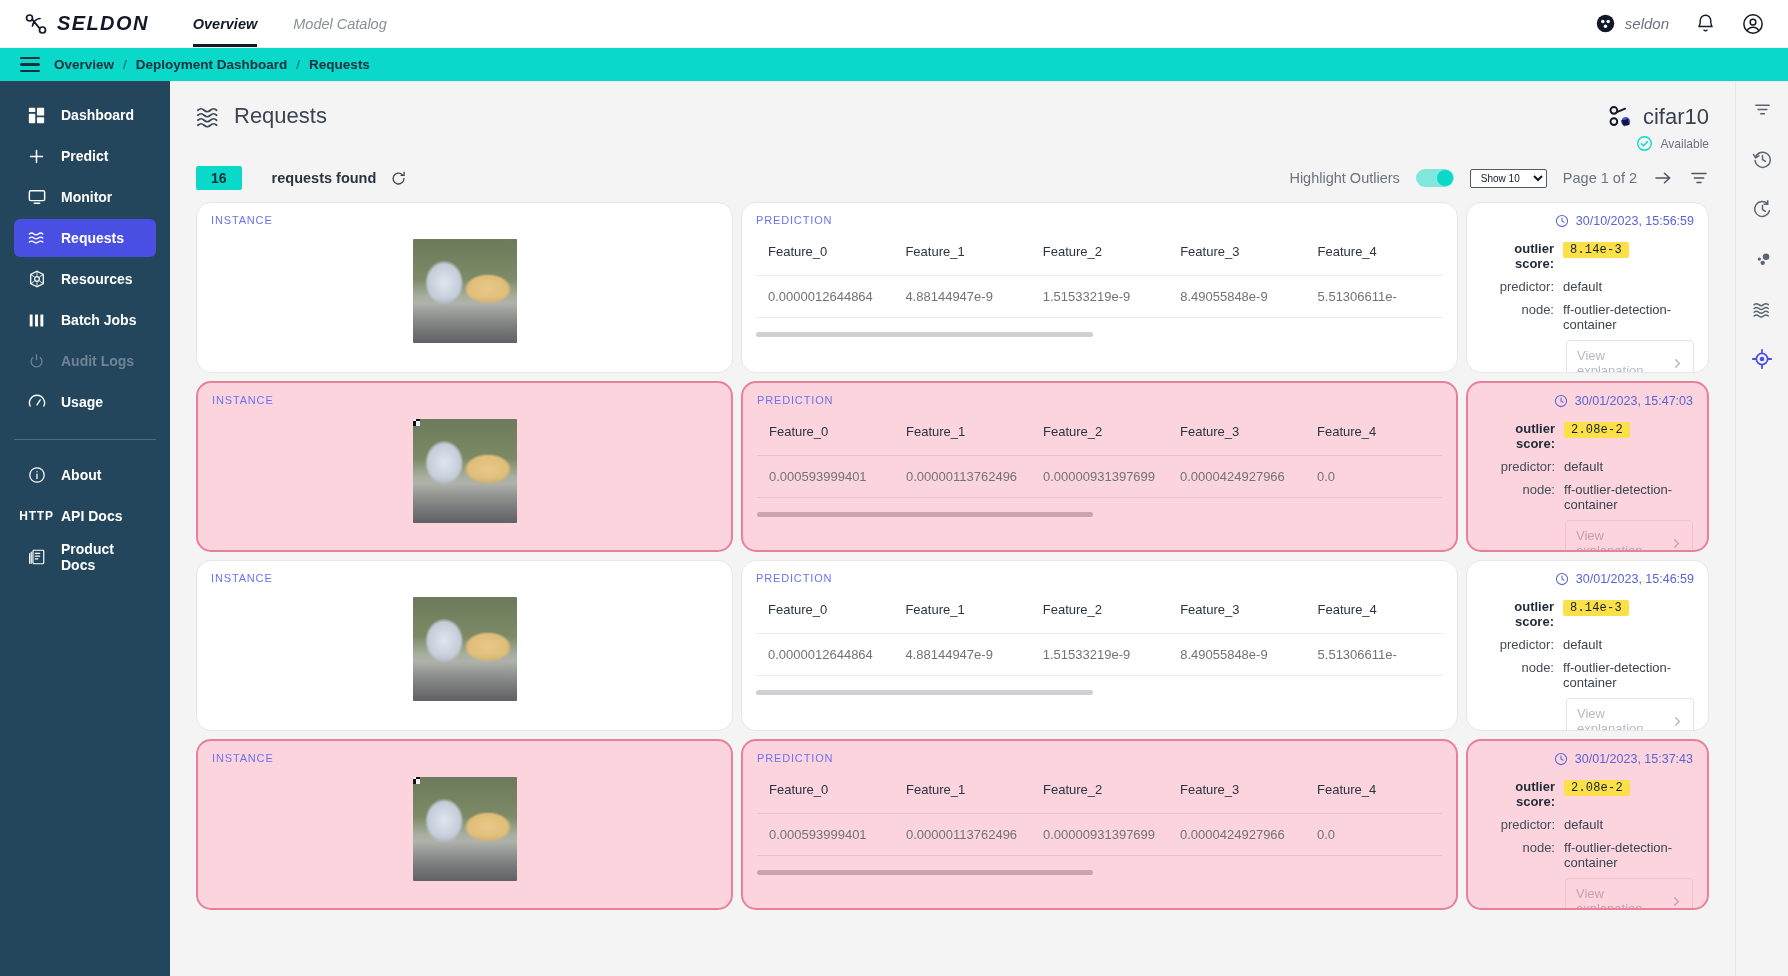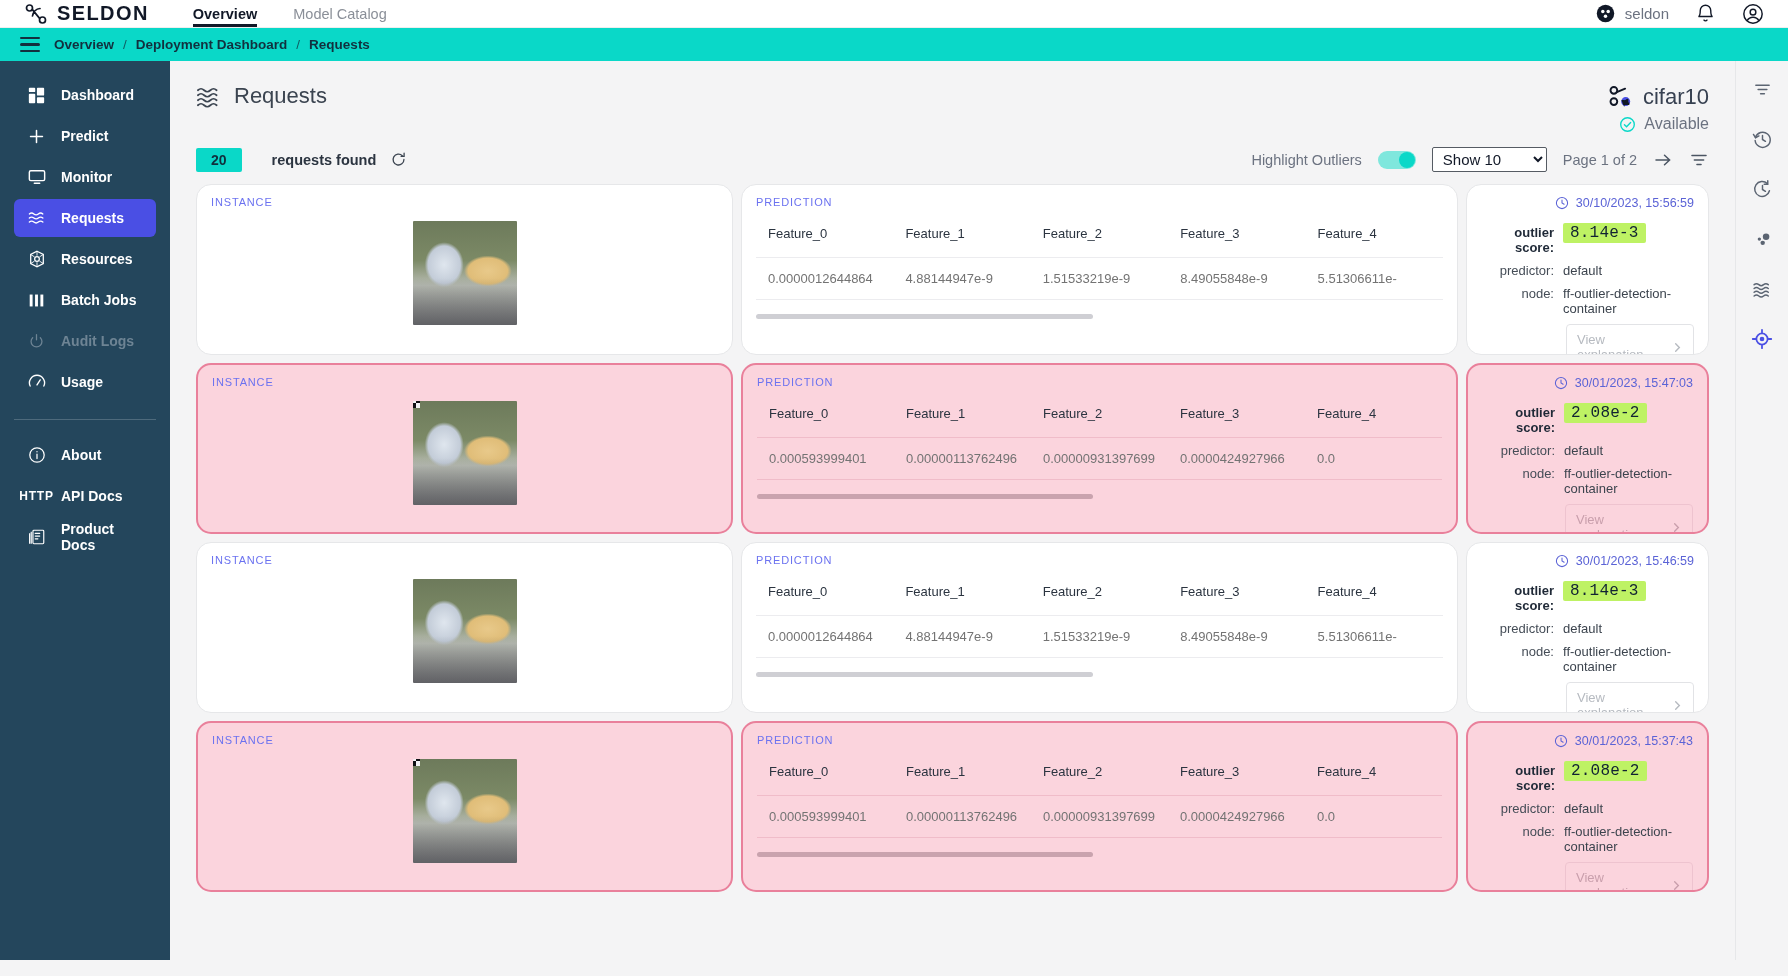--- a/index.html
+++ b/index.html
@@ -5,24 +5,25 @@
   * { box-sizing: border-box; margin: 0; padding: 0; }
   html, body {
     width: 1788px; height: 976px;
     font-family: "Liberation Sans", sans-serif;
     background: #f4f4f5;
     overflow: hidden;
   }
 
   
   .topbar {
-    height: 28px; background: #ffffff;
+    height: 48px; background: #ffffff;
     display: flex; align-items: center;
     padding: 0 24px;
     border-bottom: 1px solid #eeeeee;
+    font-style: italic;
   }
   .brand { display: flex; align-items: center; gap: 9px; margin-right: 44px; }
   .brand-mark { width: 24px; height: 24px; }
   .brand-name {
     font-size: 20px; font-weight: 700; letter-spacing: 1.4px;
     color: #111827;
   }
   .topnav { display: flex; align-items: center; gap: 36px; height: 100%; }
   .topnav-item {
     font-size: 14.5px; color: #8a8f98; height: 100%;
@@ -69,42 +70,42 @@
   
   .main { flex: 1; display: flex; flex-direction: column; min-width: 0; position: relative; }
   .main-scroll { flex: 1; overflow: hidden; padding: 0 0 0 0; }
 
   .page-head { display: flex; align-items: flex-start; padding: 22px 26px 0 26px; }
   .page-title { display: flex; align-items: center; gap: 13px; font-size: 22px; color: #3b4450; }
   .dep { margin-left: auto; text-align: right; }
   .dep-row { display: flex; align-items: center; justify-content: flex-end; gap: 10px; }
   .dep-name { font-size: 22px; color: #374151; }
   .dep-status { display: flex; align-items: center; justify-content: flex-end; gap: 8px; margin-top: 5px; }
-  .dep-status-text { font-size: 16px; color: #6b7280; }
+  .dep-status-text { font-size: 12px; color: #6b7280; }
 
   .toolbar { display: flex; align-items: center; padding: 14px 26px 0 26px; }
   .count-badge {
     background: #0ad8c8; color: #10303d; font-weight: 700; font-size: 14px;
     padding: 4px 15px; border-radius: 2px;
   }
   .count-label { font-size: 14.5px; font-weight: 700; color: #2b3440; margin-left: 14px; padding-left: 16px; }
   .refresh { margin-left: 14px; cursor: pointer; display: flex; }
   .toolbar-right { margin-left: auto; display: flex; align-items: center; gap: 16px; }
   .hl-label { font-size: 14.5px; color: #6b7280; }
   .toggle {
     width: 38px; height: 18px; border-radius: 10px; background: #7fe7dd;
     position: relative; cursor: pointer;
   }
   .toggle::after {
     content: ""; position: absolute; right: 1px; top: 1px;
     width: 16px; height: 16px; border-radius: 50%; background: #0ad8c8;
   }
   .select {
     border: 1px solid #555b63; background: #fff; border-radius: 2px;
-    font-size: 15px; padding: 2px 20px 2px 6px; color: #111827; cursor: pointer;
+    font-size: 10px; padding: 2px 4px 2px 6px; color: #111827; cursor: pointer;
     font-family: "Liberation Sans", sans-serif;
   }
   .page-of { font-size: 14.5px; color: #6b7280; }
   .arrow-next, .filter-ico { cursor: pointer; display: flex; }
 
   
   .cards { padding: 12px 26px 0 26px; display: flex; flex-direction: column; gap: 8px; }
   .card-row { display: flex; gap: 8px; height: 171px; }
   .panel {
     background: #ffffff; border: 1px solid #e6e7e9; border-radius: 15px;
@@ -160,22 +161,22 @@
   }
   .card-row.outlier .hscroll { background: #c9a3ae; }
 
   .meta-time { display: flex; align-items: center; justify-content: flex-end; gap: 7px; font-size: 12.5px; color: #5b63d6; }
   .meta-rows { margin-top: 13px; }
   .meta-line { display: flex; align-items: baseline; font-size: 13px; margin-bottom: 8px; }
   .meta-key { width: 82px; flex: 0 0 82px; text-align: right; color: #454d57; padding-right: 9px; }
   .meta-key.strong { font-weight: 700; color: #1f2937; }
   .meta-val { color: #3c444e; }
   .score-chip {
-    background: #bef264; color: #123; font-family: "Liberation Mono", monospace;
-    font-size: 16px; padding: 1px 7px; border-radius: 2px; letter-spacing: .2px;
+    background: #fde047; color: #123; font-family: "Liberation Mono", monospace;
+    font-size: 12px; padding: 1px 7px; border-radius: 2px; letter-spacing: .2px;
   }
   .view-expl {
     margin-top: 6px; margin-left: auto; width: 128px;
     border: 1px solid #e2e3e6; border-radius: 4px;
     font-size: 13px; color: #b6bac0; background: transparent;
     padding: 7px 10px; display: flex; align-items: center; justify-content: flex-start; gap: 7px;
     cursor: pointer;
   }
   .card-row.outlier .view-expl { border-color: #eec3cf; color: #c99fac; }
 
@@ -401,21 +402,21 @@
                 <circle cx="10" cy="10" r="8"></circle>
                 <path d="M6.4 10.2l2.5 2.4 4.8-5"></path>
               </svg>
           </span>
           <span class="dep-status-text">Available</span>
         </div>
       </div>
     </div>
 
     <div class="toolbar">
-      <span class="count-badge">20</span>
+      <span class="count-badge">16</span>
       <span class="count-label">requests found</span>
       <span class="refresh">
         <svg width="17" height="17" viewBox="0 0 20 20" fill="none" stroke="#3b4450" stroke-width="1.5" stroke-linecap="round">
           <path d="M16.4 10a6.4 6.4 0 1 1-1.9-4.5"></path>
             <path d="M16.6 2.6v3.6h-3.6"></path>
         </svg>
       </span>
       <div class="toolbar-right">
         <span class="hl-label">Highlight Outliers</span>
         <div class="toggle"></div>

